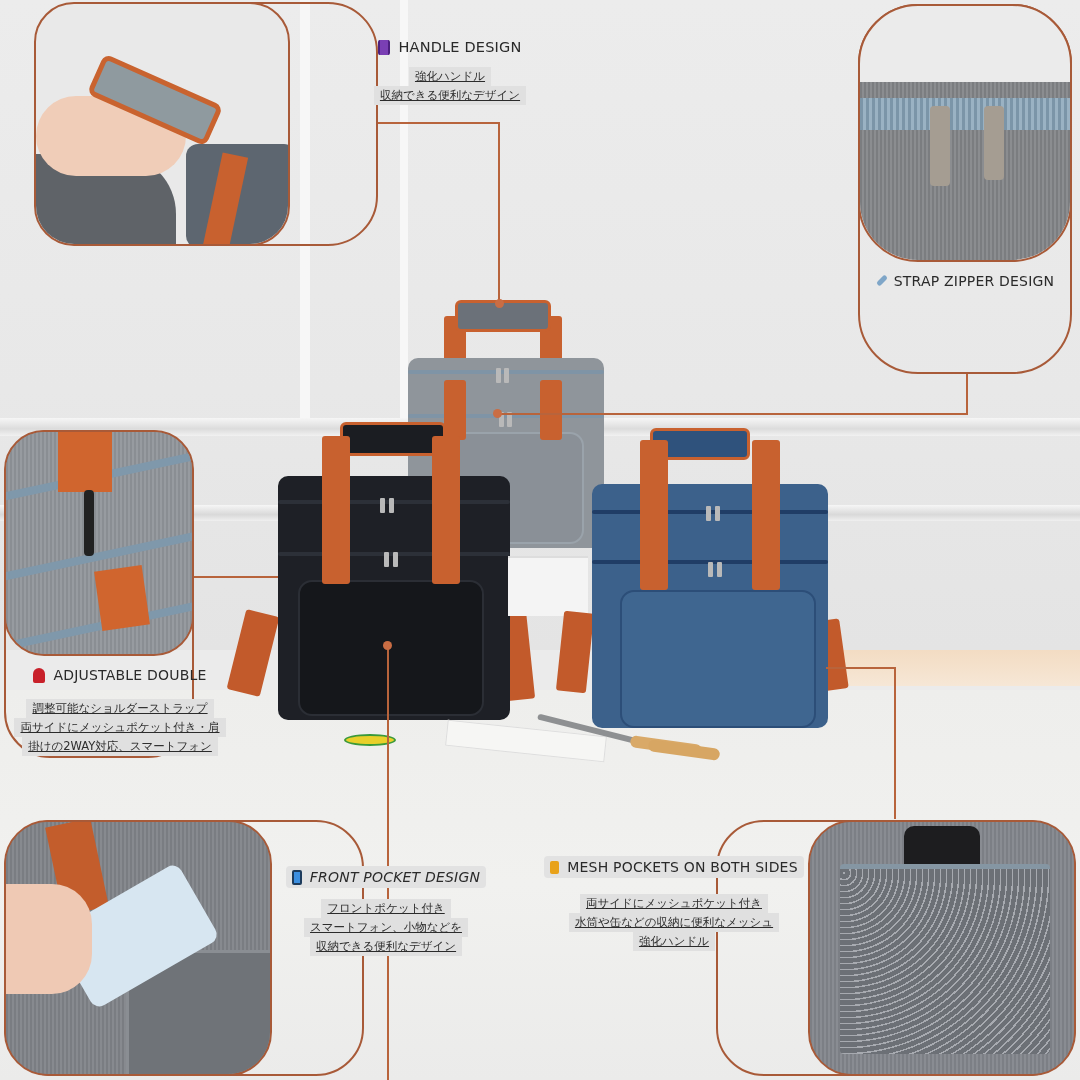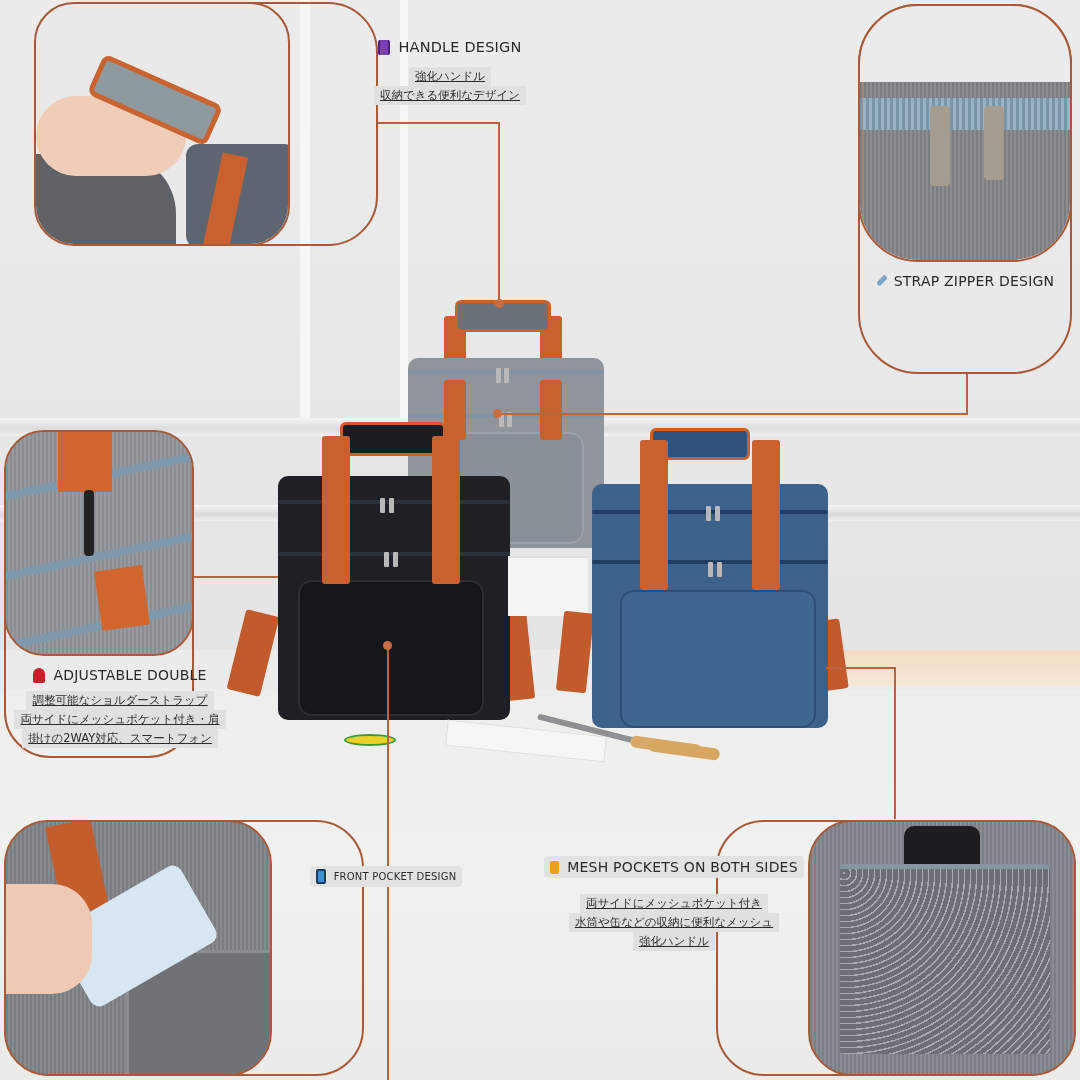--- a/index.html
+++ b/index.html
@@ -178,41 +178,46 @@
     <div style="position:absolute;left:-10px;top:190px;width:210px;height:8px;background:#7f98ab;transform:rotate(-12deg);"></div>
     <div style="position:absolute;left:52px;top:0;width:54px;height:60px;background:#d0652e;"></div>
     <div style="position:absolute;left:78px;top:58px;width:10px;height:66px;background:#222;border-radius:4px;"></div>
     <div style="position:absolute;left:92px;top:136px;width:48px;height:60px;background:#d0652e;transform:rotate(-8deg);"></div>
   </div>
   <div class="callout" style="left:0px;top:664px;width:240px;">
     <div class="title" style="font-size:14px;">
       <span class="ico" style="background:#c8202a;border-radius:6px 6px 2px 2px;"></span>
       <span>ADJUSTABLE DOUBLE</span>
     </div>
-    <div class="desc" style="margin-top:4px;">
+    <div class="desc" style="margin-top:12px;">
       <span class="desc-line">調整可能なショルダーストラップ</span>
       <span class="desc-line">両サイドにメッシュポケット付き・肩</span>
       <span class="desc-line">掛けの2WAY対応、スマートフォン</span>
     </div>
   </div>
 </section>
 
 <section>
   <div class="frame" style="left:4px;top:820px;width:360px;height:256px;border-radius:48px;"></div>
   <div class="inset" style="left:4px;top:820px;width:268px;height:256px;border-radius:44px;background:#7b7e83;">
     <div style="position:absolute;left:0;top:0;width:268px;height:256px;background:repeating-linear-gradient(90deg,#7a7d82 0 2px,#878a8f 2px 4px);"></div>
     <div style="position:absolute;left:48px;top:0;width:46px;height:90px;background:#c35d2c;transform:rotate(-12deg);"></div>
     <div style="position:absolute;left:120px;top:128px;width:160px;height:150px;background:#6f7378;border:3px solid #8a8e93;border-radius:36px 0 0 0;"></div>
     <div style="position:absolute;left:58px;top:70px;width:144px;height:88px;background:#d7e6f1;border-radius:10px;transform:rotate(-30deg);"></div>
     <div style="position:absolute;left:0;top:62px;width:86px;height:110px;background:#efc9b4;border-radius:0 40px 40px 0;"></div>
   </div>
   <div class="callout" style="left:276px;top:866px;width:220px;">
-    <div class="title boxed" style="font-size:10px;">
+    <div class="title boxed" style="font-size:14px;font-style:italic;">
       <span class="ico" style="background:#3c8fe0;border:2px solid #1d3b5c;width:10px;"></span>
       <span>FRONT POCKET DESIGN</span>
+    </div>
+    <div class="desc" style="margin-top:10px;">
+      <span class="desc-line">フロントポケット付き</span>
+      <span class="desc-line">スマートフォン、小物などを</span>
+      <span class="desc-line">収納できる便利なデザイン</span>
     </div>
   </div>
 </section>
 
 <section>
   <div class="frame" style="left:716px;top:820px;width:360px;height:256px;border-radius:48px;"></div>
   <div class="inset" style="left:808px;top:820px;width:268px;height:256px;border-radius:44px;background:#7e8187;">
     <div style="position:absolute;left:0;top:0;width:268px;height:256px;background:repeating-linear-gradient(90deg,#7c7f85 0 2px,#898c92 2px 4px);"></div>
     <div style="position:absolute;left:94px;top:4px;width:76px;height:60px;background:#1d1d1f;border-radius:10px 10px 0 0;"></div>
     <div style="position:absolute;left:30px;top:42px;width:210px;height:190px;background:repeating-radial-gradient(circle at 4px 4px,#a7aab0 0 1.5px,#6c7076 1.5px 6px);border-top:5px solid #8596a3;border-radius:4px;"></div>

